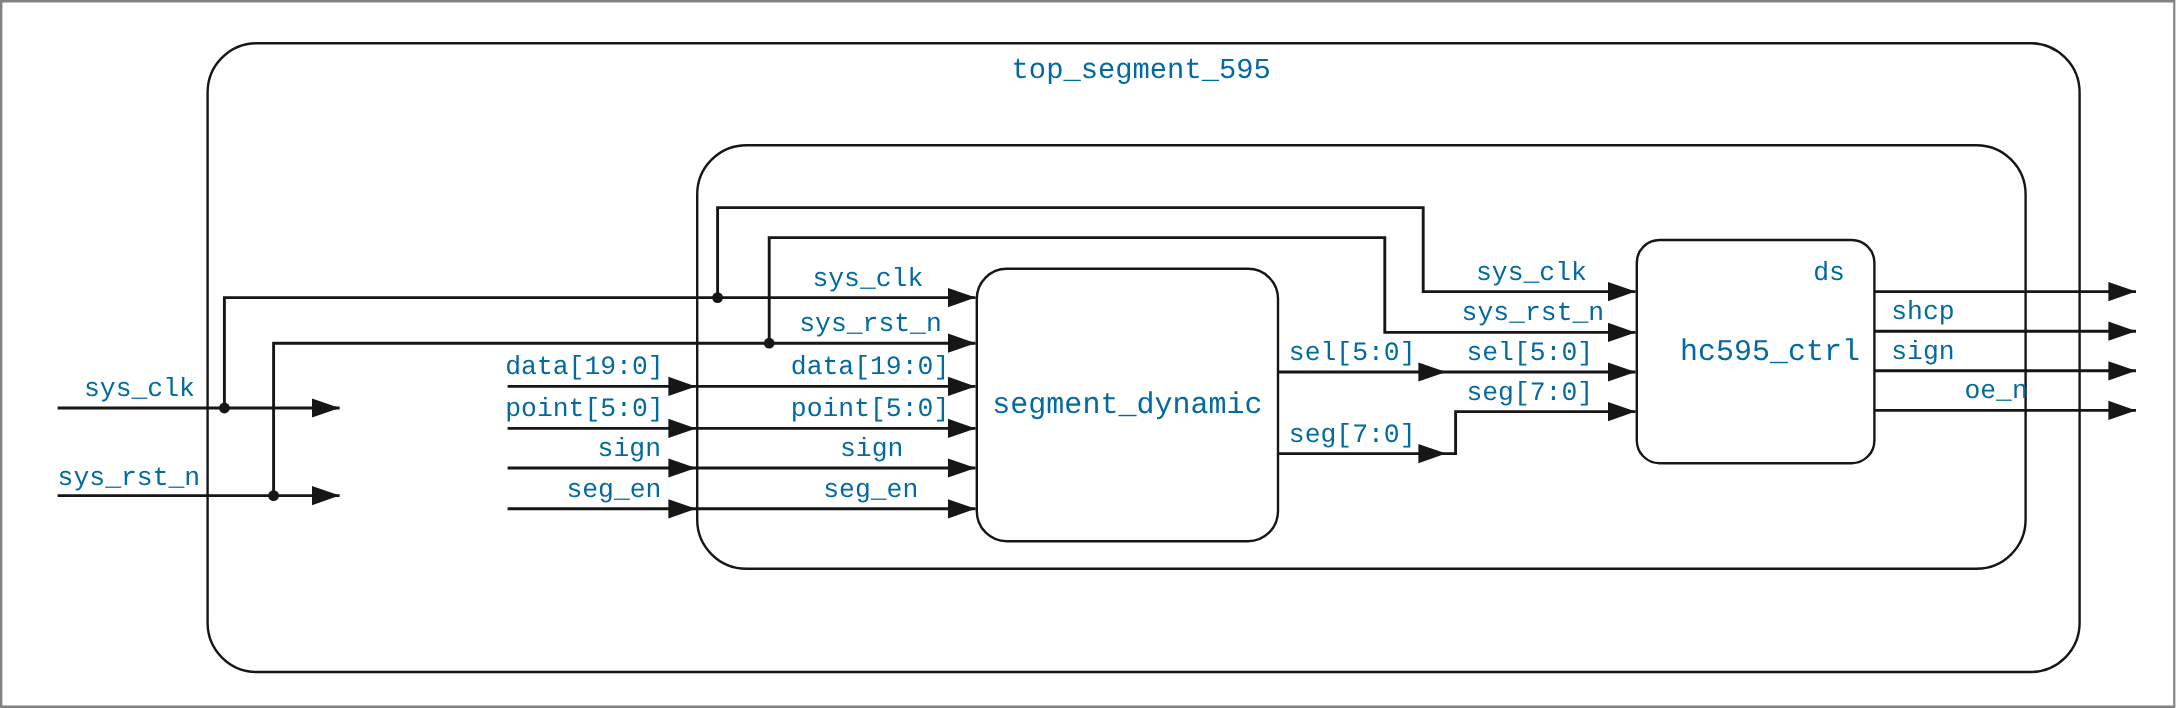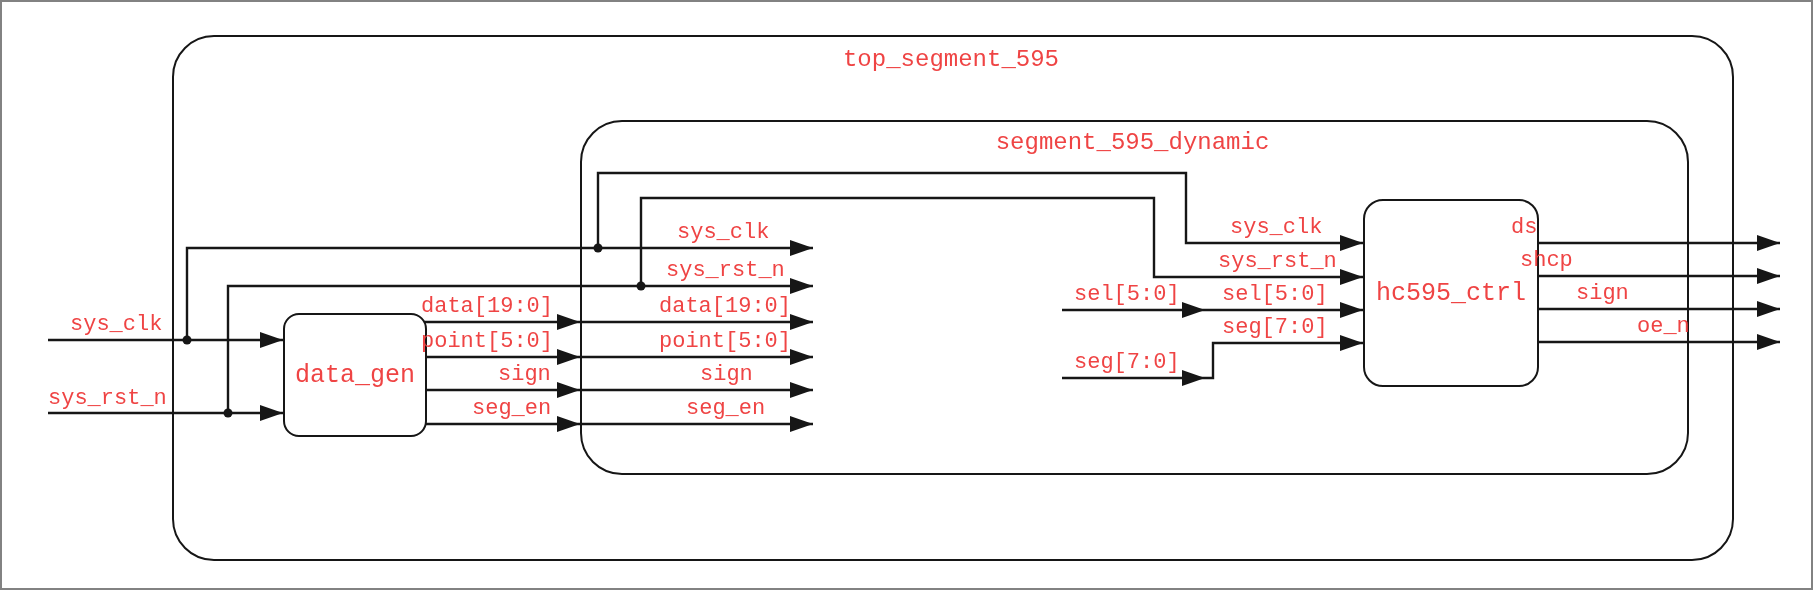--- a/index.html
+++ b/index.html
@@ -2,21 +2,21 @@
 <html><head>
 <meta charset="utf-8">
 <style>
   html,body{margin:0;padding:0;background:#ffffff;}
   #canvas{
     position:relative;
     width:1813px;height:590px;
     background:#ffffff;
     box-shadow: inset 0 0 0 2px #828282;
     font-family:"Liberation Mono","DejaVu Sans Mono",monospace;
-    color:#ef4444;
+    color:#0369a1;
     overflow:hidden;
   }
   .container-box{
     position:absolute;
     border:2px solid #161616;
     border-radius:42px;
     background:transparent;
   }
   .module-box{
     position:absolute;
@@ -44,21 +44,20 @@
 </style>
 </head>
 <body>
 
 <div id="canvas">
 
   <div class="container-box" style="left:172px;top:35px;width:1558px;height:522px;"></div>
   <div class="container-box" style="left:580px;top:120px;width:1105px;height:351px;"></div>
 
   <div class="hier-title" style="left:172px;top:46px;width:1558px;">top_segment_595</div>
-  <div class="hier-title" style="left:580px;top:129px;width:1105px;">segment_595_dynamic</div>
 
   <svg id="wires-svg" viewBox="0 0 1813 590" aria-hidden="true">
 
     <g>
       <path d="M48,340 H283"></path>
       <path d="M187,340 V248 H813"></path>
       <path d="M598,248 V173 H1186 V243 H1363"></path>
       <polygon points="283,340 260,332 260,348"></polygon>
       <polygon points="813,248 790,240 790,256"></polygon>
       <polygon points="1363,243 1340,235 1340,251"></polygon>
@@ -124,24 +123,24 @@
     <g>
       <path d="M1535,309 H1780"></path>
         <polygon points="1780,309 1757,301 1757,317"></polygon>
     </g>
     <g>
       <path d="M1535,342 H1780"></path>
         <polygon points="1780,342 1757,334 1757,350"></polygon>
     </g>
   </svg>
 
-  <div class="module-box" style="left:283px;top:313px;width:140px;height:120px;border-radius:16px;">
-    <span>data_gen</span>
+  <div class="module-box" style="left:813px;top:223px;width:249px;height:225px;border-radius:26px;">
+    <span>segment_dynamic</span>
   </div>
-  <div class="module-box" style="left:1363px;top:199px;width:172px;height:184px;border-radius:20px;">
+  <div class="module-box" style="left:1363px;top:199px;width:172px;height:184px;border-radius:20px;padding-left:24px;">
     <span>hc595_ctrl</span>
   </div>
 
   <div class="lbl" style="left:70px;top:311px;">sys_clk</div>
   <div class="lbl" style="left:48px;top:385px;">sys_rst_n</div>
 
   <div class="lbl" style="left:421px;top:293px;">data[19:0]</div>
   <div class="lbl" style="left:421px;top:328px;">point[5:0]</div>
   <div class="lbl" style="left:498px;top:361px;">sign</div>
   <div class="lbl" style="left:472px;top:395px;">seg_en</div>
@@ -155,17 +154,17 @@
 
   <div class="lbl" style="left:1074px;top:281px;">sel[5:0]</div>
   <div class="lbl" style="left:1074px;top:349px;">seg[7:0]</div>
   <div class="lbl" style="left:1222px;top:281px;">sel[5:0]</div>
   <div class="lbl" style="left:1222px;top:314px;">seg[7:0]</div>
 
   <div class="lbl" style="left:1230px;top:214px;">sys_clk</div>
   <div class="lbl" style="left:1218px;top:248px;">sys_rst_n</div>
 
   <div class="lbl" style="left:1511px;top:214px;">ds</div>
-  <div class="lbl" style="left:1520px;top:247px;">shcp</div>
+  <div class="lbl" style="left:1576px;top:247px;">shcp</div>
   <div class="lbl" style="left:1576px;top:280px;">sign</div>
   <div class="lbl" style="left:1637px;top:313px;">oe_n</div>
 
 </div>
 
 </body></html>

